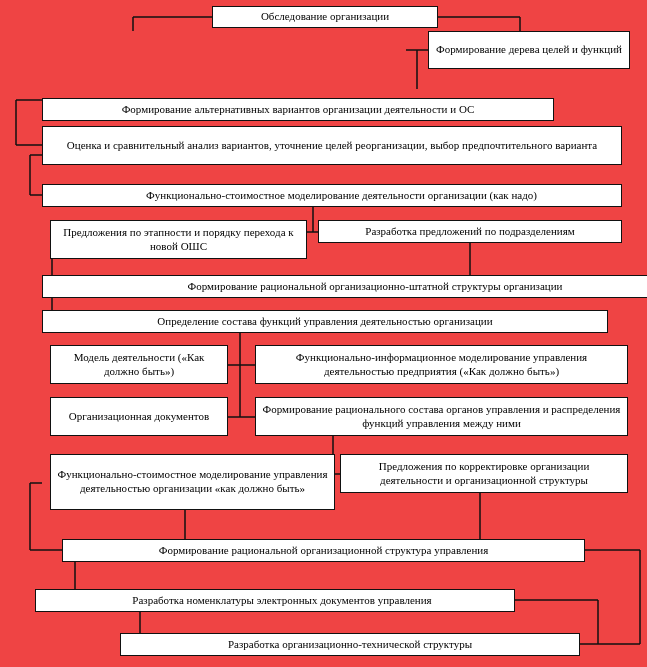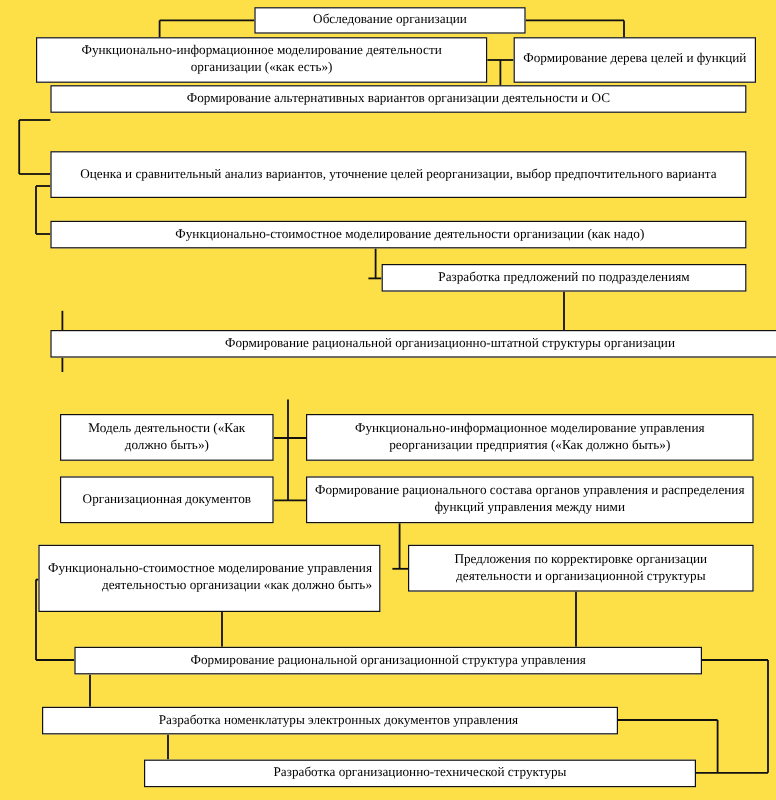--- a/index.html
+++ b/index.html
@@ -1,20 +1,20 @@
 <!DOCTYPE html>
 <html><head>
 <meta charset="utf-8">
 <style>
   html, body { margin: 0; padding: 0; background: #ffffff; }
   .canvas {
     position: relative;
     width: 647px;
     height: 667px;
-    background: #fde047;
+    background: #ef4444;
     font-family: "Liberation Serif", serif;
     color: #000;
     overflow: hidden;
   }
   .connectors {
     position: absolute;
     left: 0; top: 0;
     width: 647px; height: 667px;
     pointer-events: none;
   }
@@ -28,32 +28,32 @@
     justify-content: center;
     text-align: center;
     font-size: 11px;
     line-height: 1.25;
     padding: 1px 6px;
   }
   
   .bx0  { left:212px; top:6px;   width:226px; height:22px; }
   .bx1  { left:30px;  top:31px;  width:376px; height:38px; }
   .bx2  { left:428px; top:31px;  width:202px; height:38px; }
-  .bx3  { left:42px;  top:71px;  width:580px; height:23px; }
+  .bx3  { left:42px;  top:98px;  width:512px; height:23px; }
   .bx4  { left:42px;  top:126px; width:580px; height:39px; }
   .bx5  { left:42px;  top:184px; width:580px; height:23px;padding-left:25px; }
   .bx6  { left:50px;  top:220px; width:257px; height:39px; }
   .bx7  { left:318px; top:220px; width:304px; height:23px; }
   .bx8  { left:42px;  top:275px; width:644px; height:23px;padding-left:28px; }
   .bx9  { left:42px;  top:310px; width:566px; height:23px; }
   .bx10 { left:50px;  top:345px; width:178px; height:39px; }
   .bx11 { left:255px; top:345px; width:373px; height:39px; }
   .bx12 { left:50px;  top:397px; width:178px; height:39px; }
   .bx13 { left:255px; top:397px; width:373px; height:39px; }
-  .bx14 { left:32px;  top:454px; width:285px; height:56px;text-align:right; }
+  .bx14 { left:50px;  top:454px; width:285px; height:56px; }
   .bx15 { left:340px; top:454px; width:288px; height:39px;text-align:center; }
   .bx16 { left:62px;  top:539px; width:523px; height:23px; }
   .bx17 { left:35px;  top:589px; width:480px; height:23px;padding-left:20px; }
   .bx18 { left:120px; top:633px; width:460px; height:23px; }
 </style>
 </head>
 <body>
 
 <div class="canvas">
 
@@ -104,29 +104,30 @@
       <line x1="580" y1="644" x2="640" y2="644"></line>
       <line x1="515" y1="600" x2="598" y2="600"></line>
       <line x1="598" y1="600" x2="598" y2="644"></line>
 
       <line x1="75" y1="562" x2="75" y2="589"></line>
       <line x1="140" y1="612" x2="140" y2="633"></line>
     </g>
   </svg>
 
   <div class="box bx0">Обследование организации</div>
-  <div class="box bx1">Функционально-информационное моделирование деятельности организации («как есть»)</div>
   <div class="box bx2">Формирование дерева целей и функций</div>
   <div class="box bx3">Формирование альтернативных вариантов организации деятельности и ОС</div>
   <div class="box bx4">Оценка и сравнительный анализ вариантов, уточнение целей реорганизации, выбор предпочтительного варианта</div>
   <div class="box bx5">Функционально-стоимостное моделирование деятельности организации (как надо)</div>
+  <div class="box bx6">Предложения по этапности и порядку перехода к новой ОШС</div>
   <div class="box bx7">Разработка предложений по подразделениям</div>
   <div class="box bx8">Формирование рациональной организационно-штатной структуры организации</div>
+  <div class="box bx9">Определение состава функций управления деятельностью организации</div>
   <div class="box bx10">Модель деятельности («Как должно быть»)</div>
-  <div class="box bx11">Функционально-информационное моделирование управления реорганизации предприятия  («Как должно быть»)</div>
+  <div class="box bx11">Функционально-информационное моделирование управления деятельностью предприятия  («Как должно быть»)</div>
   <div class="box bx12">Организационная документов</div>
   <div class="box bx13">Формирование рационального состава органов управления и распределения функций управления между ними</div>
   <div class="box bx14">Функционально-стоимостное моделирование управления деятельностью организации «как должно быть»</div>
   <div class="box bx15">Предложения по корректировке организации деятельности и организационной структуры</div>
   <div class="box bx16">Формирование рациональной организационной структура управления</div>
   <div class="box bx17">Разработка номенклатуры электронных документов управления</div>
   <div class="box bx18">Разработка организационно-технической структуры</div>
 
 </div>
 

